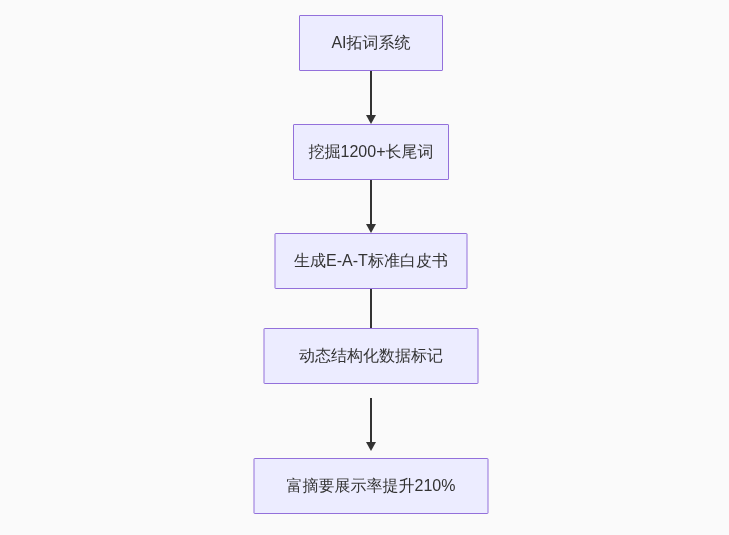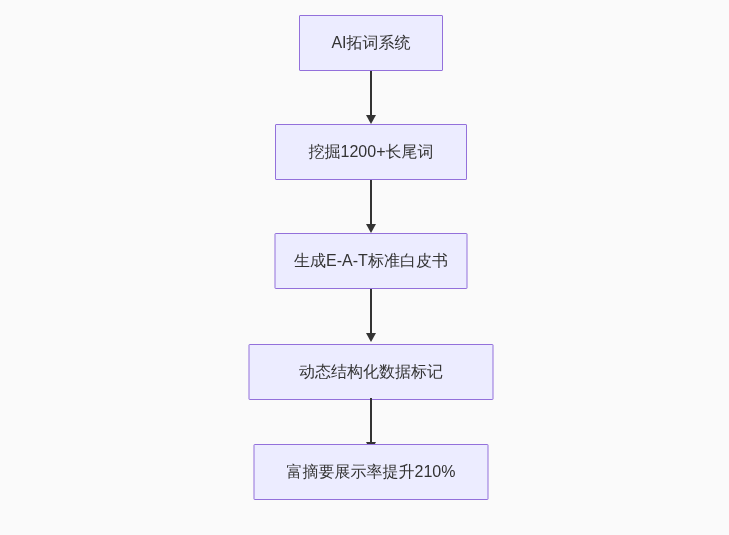--- a/index.html
+++ b/index.html
@@ -63,44 +63,44 @@
 
   <div class="node" style="top:15px; width:144px">
     <span>AI拓词系统</span>
   </div>
 
   <div class="edge" style="top:71px; height:53px">
     <div class="edge-line"></div>
     <div class="edge-head"></div>
   </div>
 
-  <div class="node" style="top:124px; width:192px">
+  <div class="node" style="top:124px; width:156px">
     <span>挖掘1200+长尾词</span>
   </div>
 
   <div class="edge" style="top:180px; height:53px">
     <div class="edge-line"></div>
     <div class="edge-head"></div>
   </div>
 
   <div class="node" style="top:233px; width:193px">
     <span>生成E-A-T标准白皮书</span>
   </div>
 
   <div class="edge" style="top:289px; height:53px">
     <div class="edge-line"></div>
     <div class="edge-head"></div>
   </div>
 
-  <div class="node" style="top:344px; width:245px">
+  <div class="node" style="top:328px; width:215px">
     <span>动态结构化数据标记</span>
   </div>
 
   <div class="edge" style="top:398px; height:53px">
     <div class="edge-line"></div>
     <div class="edge-head"></div>
   </div>
 
-  <div class="node" style="top:444px; width:235px">
+  <div class="node" style="top:458px; width:235px">
     <span>富摘要展示率提升210%</span>
   </div>
 
 </div>
 
 </body></html>

